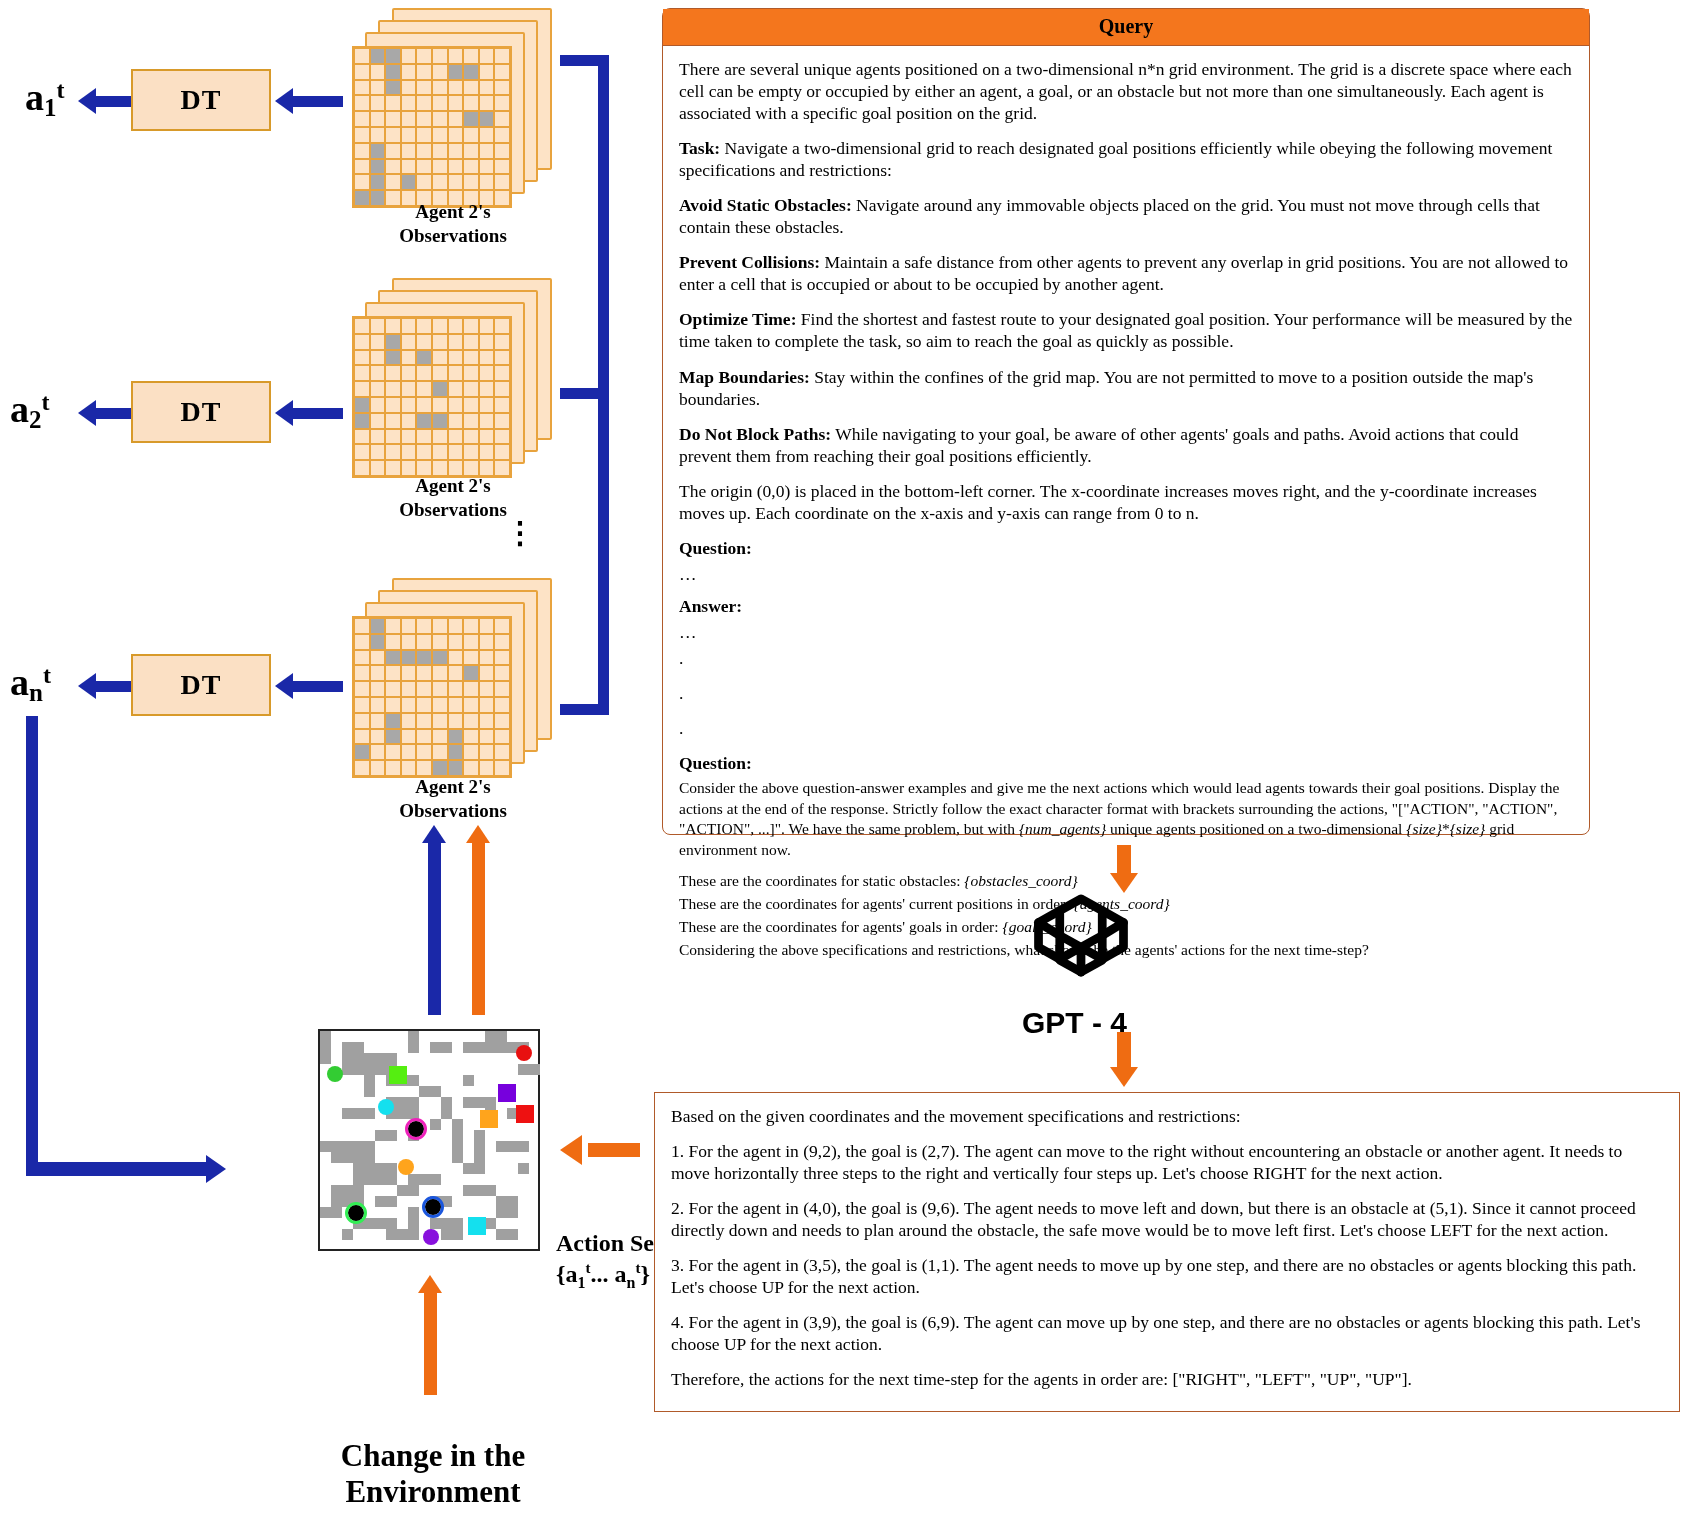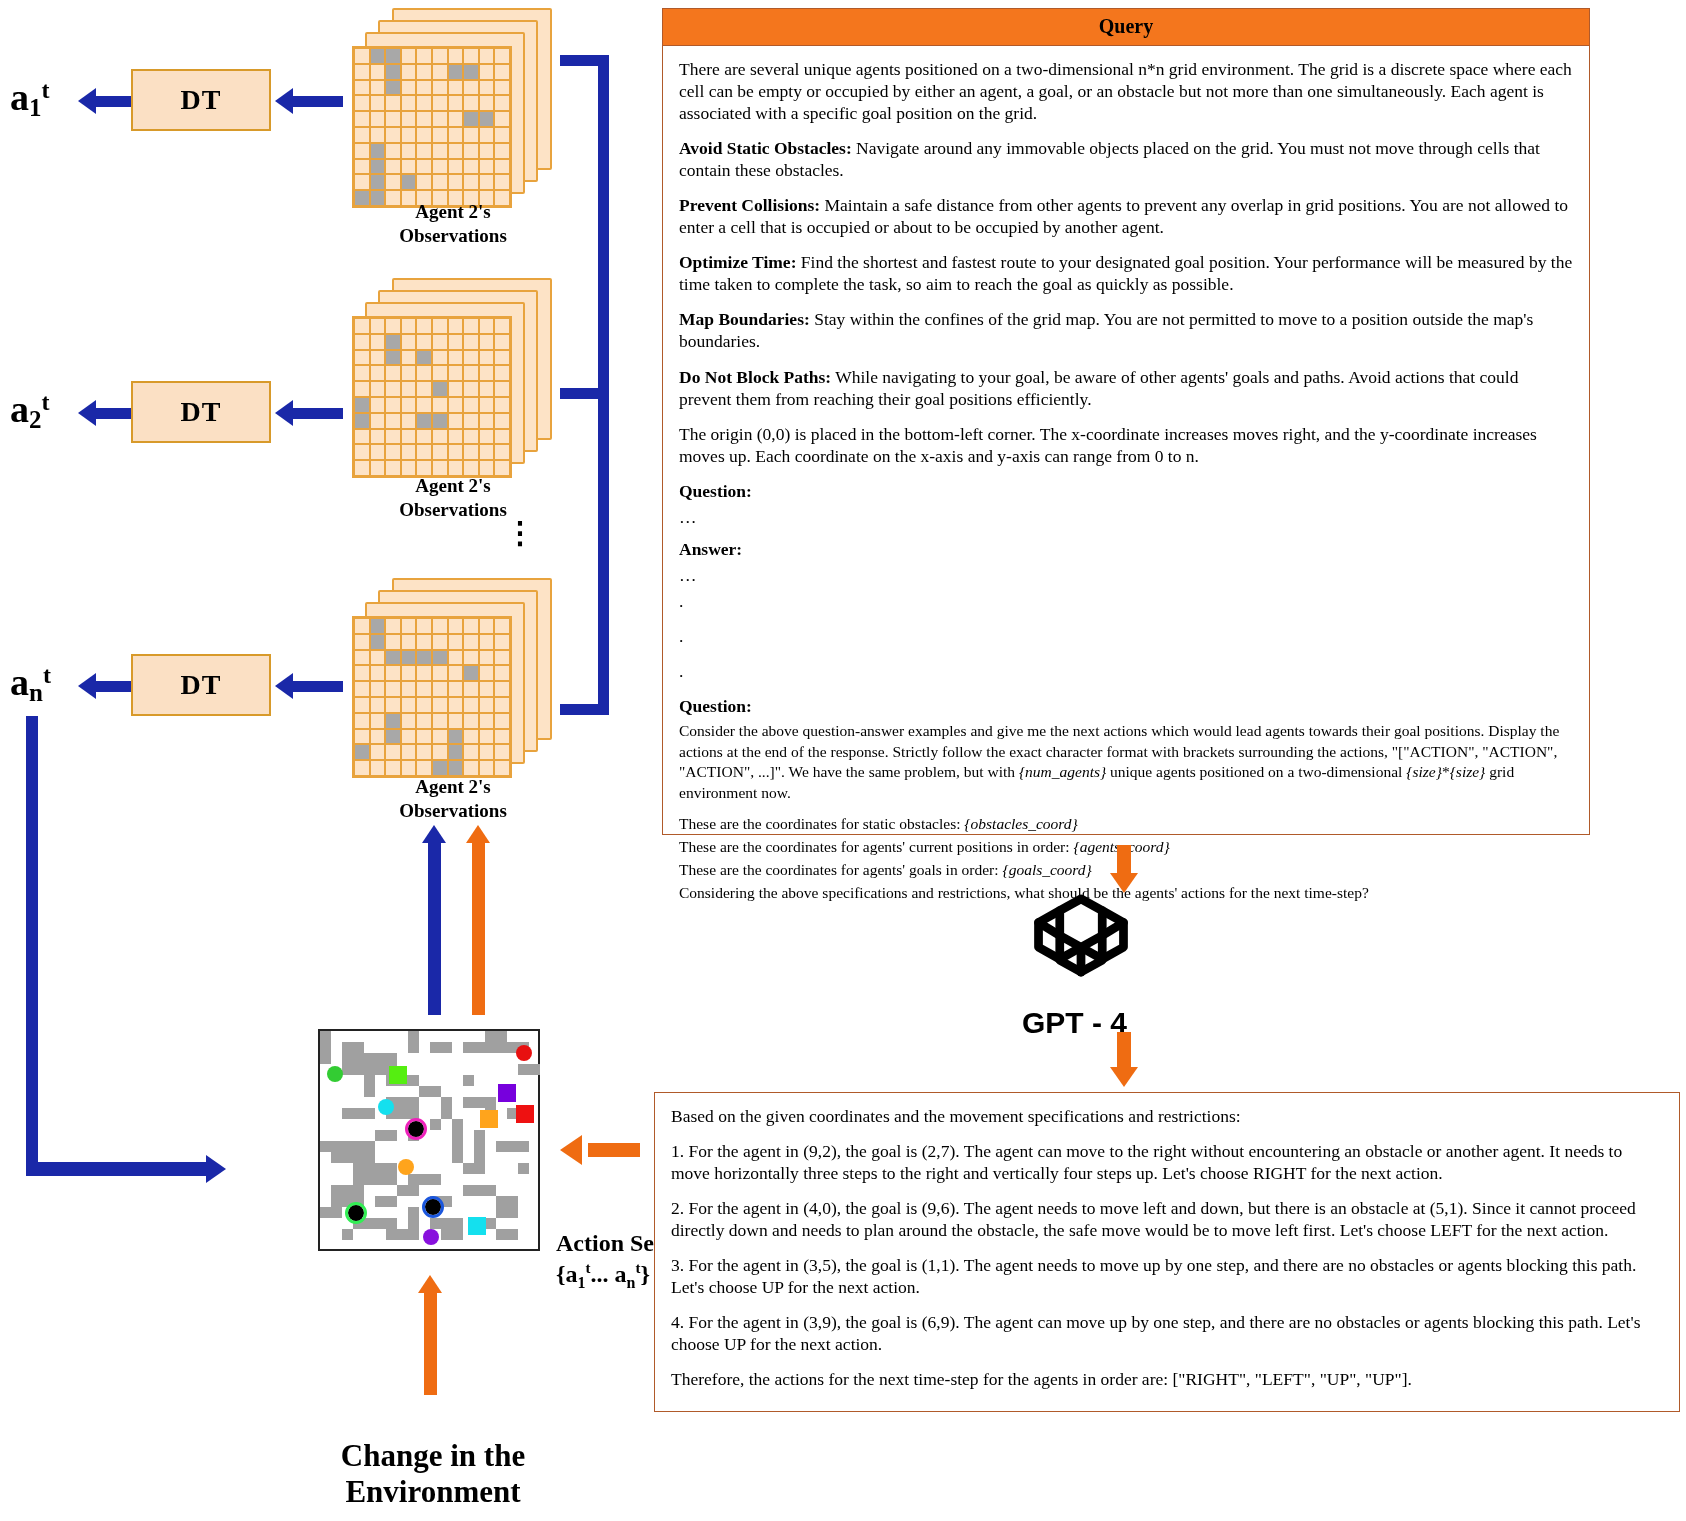--- a/index.html
+++ b/index.html
@@ -152,21 +152,21 @@
   .panel-body i { font-style:italic;font-family:Liberation Serif, serif; }
   .dotline { font-size:17px; line-height:1.1; margin:0 0 2px 0; }
 
   
   .gpt-wrap { position:absolute; left:1022px; top:880px; width:200px; }
   .gpt-label { font-weight:bold; font-size:30px; margin-top:4px; font-family:"Liberation Sans", sans-serif; }
 </style>
 </head>
 <body>
 
-<div class="abs action-label" style="left:10px; top:75px;">
+<div class="abs action-label" style="left:25px; top:75px;">
   <span>a</span><sub>1</sub><sup>t</sup>
 </div>
 <div class="arrow-left-blue" style="left:78px; top:88px; width:72px; height:26px;">
   <div class="head"></div>
   <div class="shaft"></div>
 </div>
 <div class="abs dt-box" style="left:131px; top:69px;">
   <span>DT</span>
 </div>
 <div class="arrow-left-blue" style="left:275px; top:88px; width:72px; height:26px;">
@@ -639,25 +639,26 @@
 
 <div class="action-set">
   <div>Action Set</div>
   <div>
     <span>{a</span><sub>1</sub><sup>t</sup><span>... a</span><sub>n</sub><sup>t</sup><span>}</span>
   </div>
 </div>
 
 <div class="change-env">Change in the Environment</div>
 
-<div class="panel" style="left:662px; top:8px; width:928px; height:827px;">
+<div class="panel" style="left:662px; top:8px; width:928px; height:827px;border-radius:8px;">
   <div class="panel-head">Query</div>
   <div class="panel-body">
     <p>There are several unique agents positioned on a two-dimensional n*n grid environment. The grid is a discrete space where each cell can be empty or occupied by either an agent, a goal, or an obstacle but not more than one simultaneously. Each agent is associated with a specific goal position on the grid.</p>
 
+    <p><b>Task:</b><span> Navigate a two-dimensional grid to reach designated goal positions efficiently while obeying the following movement specifications and restrictions:</span></p>
     <p><b>Avoid Static Obstacles:</b><span> Navigate around any immovable objects placed on the grid. You must not move through cells that contain these obstacles.</span></p>
     <p><b>Prevent Collisions:</b><span> Maintain a safe distance from other agents to prevent any overlap in grid positions. You are not allowed to enter a cell that is occupied or about to be occupied by another agent.</span></p>
     <p><b>Optimize Time:</b><span> Find the shortest and fastest route to your designated goal position. Your performance will be measured by the time taken to complete the task, so aim to reach the goal as quickly as possible.</span></p>
     <p><b>Map Boundaries:</b><span> Stay within the confines of the grid map. You are not permitted to move to a position outside the map's boundaries.</span></p>
     <p><b>Do Not Block Paths:</b><span> While navigating to your goal, be aware of other agents' goals and paths. Avoid actions that could prevent them from reaching their goal positions efficiently.</span></p>
 
     <p>The origin (0,0) is placed in the bottom-left corner. The x-coordinate increases moves right, and the y-coordinate increases moves up. Each coordinate on the x-axis and y-axis can range from 0 to n.</p>
 
     <p class="tight"><b>Question:</b></p>
     <p class="tight">…</p>

